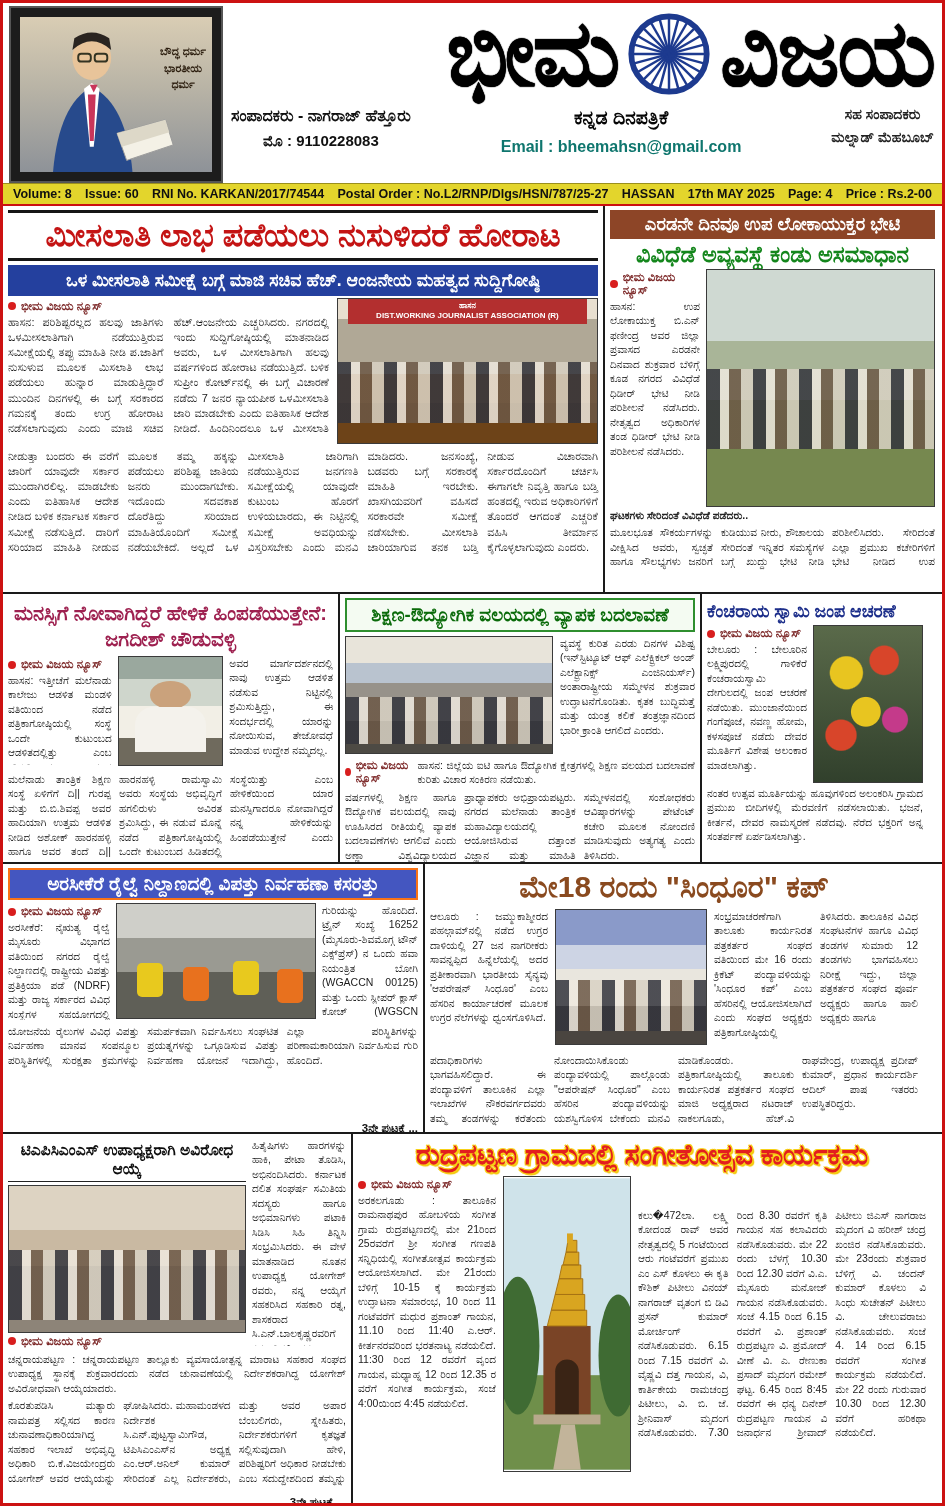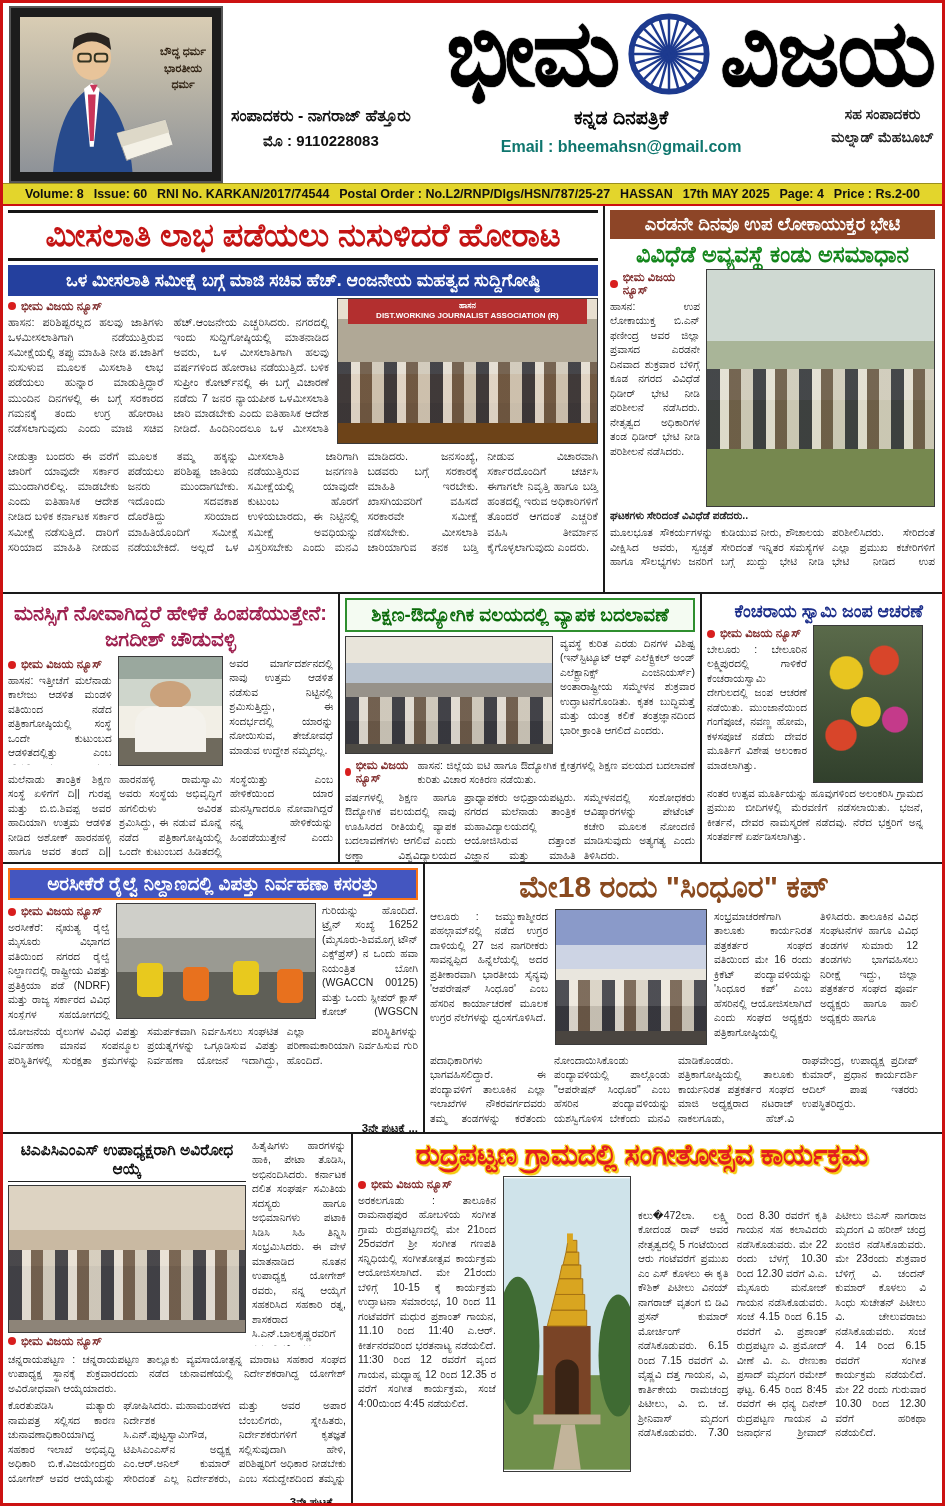--- a/index.html
+++ b/index.html
@@ -17,21 +17,21 @@
   .chakra{width:82px;height:82px;min-width:82px;}
   .mast-info{display:flex;width:100%;justify-content:space-between;align-items:flex-start;margin-top:6px;}
   .mast-col{text-align:center;line-height:1.6;}
   .mast-ed{font-weight:bold;font-size:16px;color:#111;}
   .mast-mob{font-weight:bold;font-size:15px;color:#111;}
   .mast-tag{font-weight:900;font-size:19px;color:#050505;}
   .mast-email{font-weight:bold;font-size:16px;color:#0f766e;}
   .mast-co1,.mast-co2{font-weight:bold;font-size:14px;color:#222;}
   
   .infobar{background:#e3d52c;border-top:1px solid #9a8f1d;border-bottom:2px solid #cc1111;
-    display:flex;justify-content:space-between;align-items:center;padding:3px 22px;font-size:12.5px;font-weight:bold;color:#101010;}
+    display:flex;justify-content:space-between;align-items:center;padding:3px 10px;font-size:12.5px;font-weight:bold;color:#101010;}
   
   .row{display:flex;border-bottom:2px solid #1a1a1a;box-sizing:border-box;}
   .art{box-sizing:border-box;padding:4px 5px;overflow:hidden;position:relative;}
   .vdiv{border-left:2px solid #1a1a1a;}
   .byline{display:flex;align-items:center;gap:5px;font-weight:bold;font-size:11.5px;color:#7c2727;margin:2px 0;}
   .byline .dot{width:8px;height:8px;border-radius:50%;background:#d81e1e;display:inline-block;}
   .btxt{font-size:11px;line-height:1.38;text-align:justify;color:#1b1b1b;}
   .cont{font-weight:bold;font-size:11.5px;text-align:right;color:#111;margin-top:2px;}
   .photo{border:1.5px solid #3a3a3a;position:relative;overflow:hidden;box-sizing:border-box;}
   .cap{font-size:10.5px;font-weight:bold;color:#222;margin-top:2px;line-height:1.25;}
@@ -65,21 +65,21 @@
   .a3-body{column-count:3;column-gap:8px;height:92px;margin-top:4px;}
   
   .a4{width:362px;}
   .a4-headbox{border:2.5px solid #2f8f2f;background:#f4fbf2;color:#0a6b0a;font-weight:900;font-size:18.5px;text-align:center;padding:4px 2px;}
   .a4-top{display:flex;gap:7px;margin-top:4px;}
   .a4-photo{width:208px;height:118px;background:linear-gradient(180deg,#e8e4da 0 22%,#b9c3cf 22% 40%,#97928a 40% 72%,#4d4a44 72% 100%);}
   .a4-side{flex:1;}
   .a4-body{column-count:3;column-gap:8px;height:76px;margin-top:3px;}
   
   .a5{width:228px;}
-  .a5-head{color:#1c2e8a;font-weight:900;font-size:17.5px;text-align:right;padding:3px 0;}
+  .a5-head{color:#1c2e8a;font-weight:900;font-size:17.5px;text-align:left;padding:3px 0;}
   .a5-top{display:flex;gap:6px;}
   .a5-left{width:100px;}
   .a5-photo{flex:1;height:158px;background:
      radial-gradient(circle at 30% 30%,#e8c520 0 12%,transparent 13%),
      radial-gradient(circle at 65% 22%,#d8452a 0 10%,transparent 11%),
      radial-gradient(circle at 48% 55%,#e8c520 0 14%,transparent 15%),
      radial-gradient(circle at 75% 60%,#c43a8a 0 10%,transparent 11%),
      radial-gradient(circle at 25% 70%,#d8452a 0 11%,transparent 12%),
      linear-gradient(180deg,#5a6a4a,#31402c);}
   .a5-body{height:58px;margin-top:3px;}

